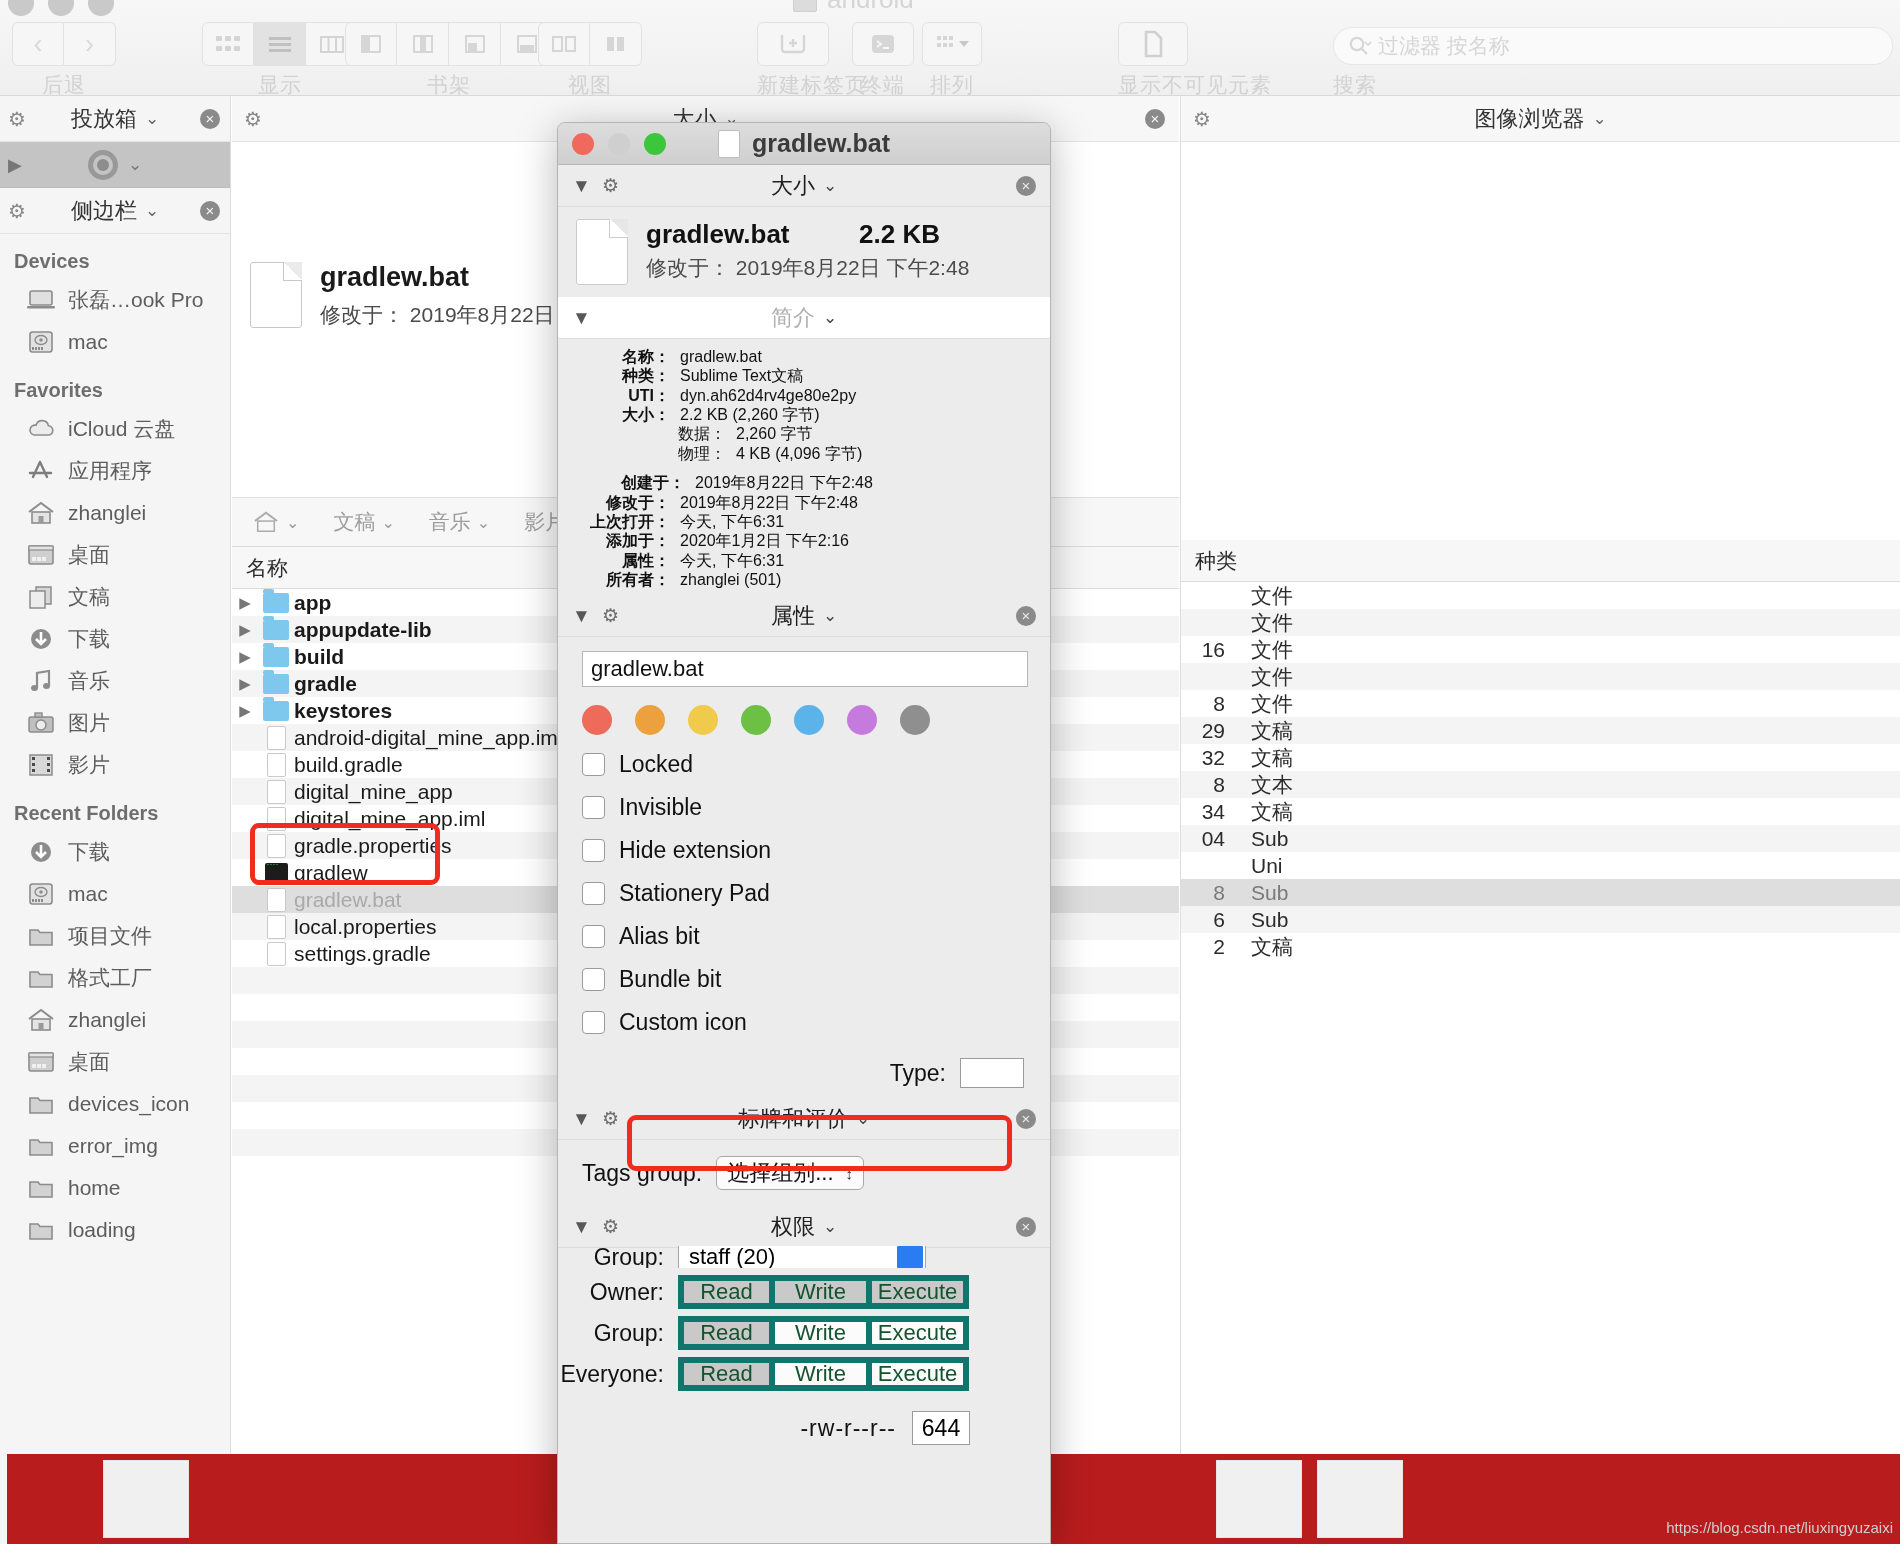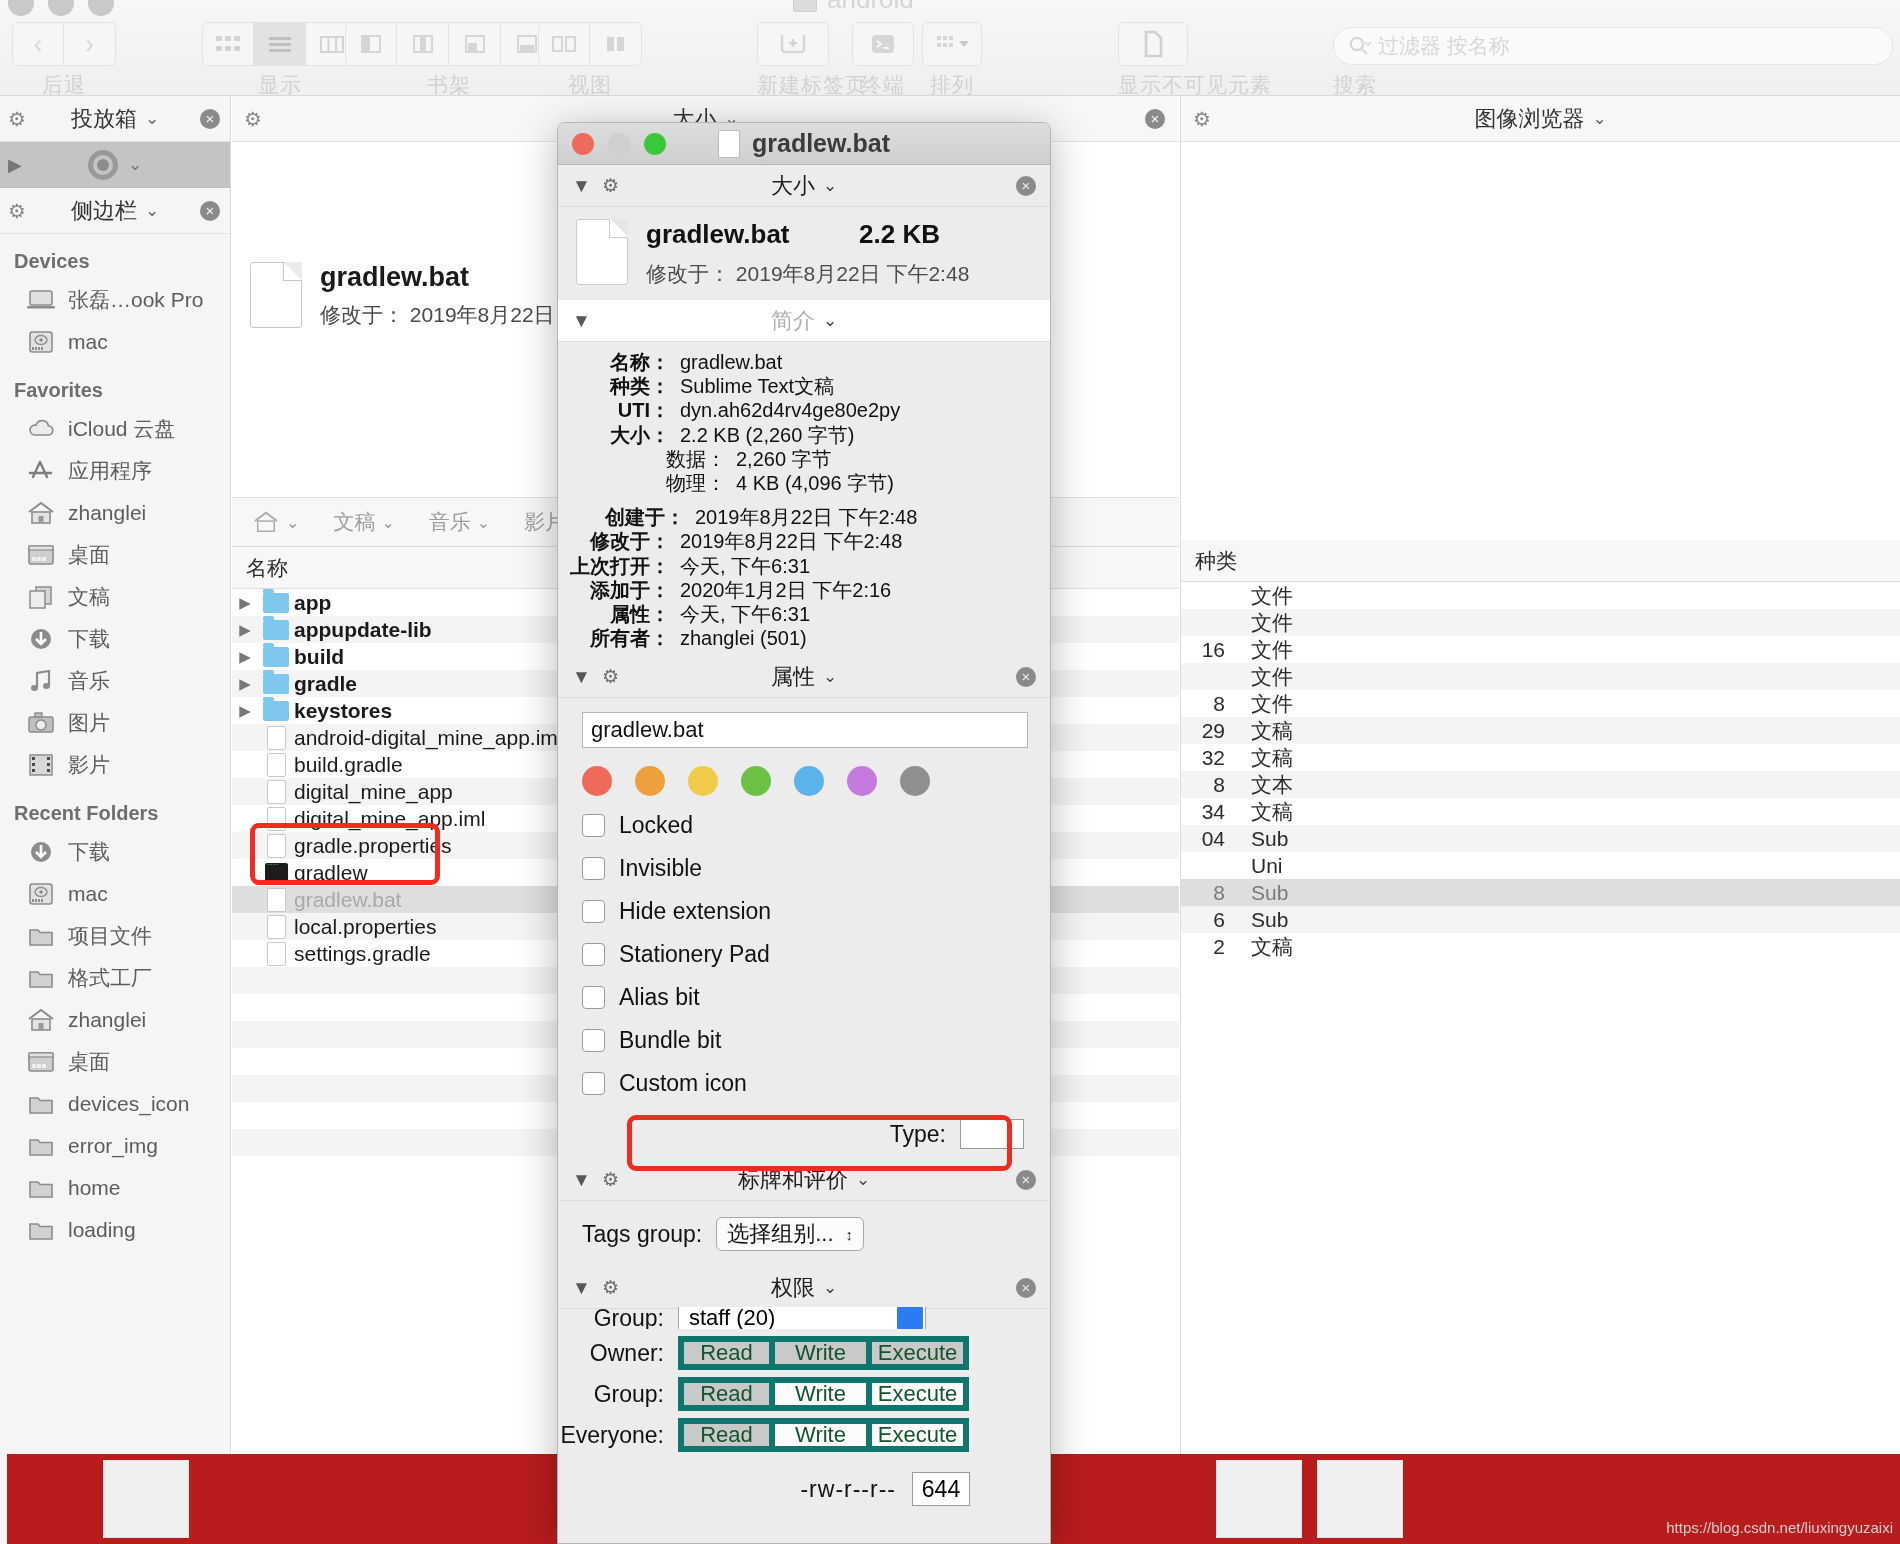--- a/index.html
+++ b/index.html
@@ -184,24 +184,24 @@
 
   .iw-summary { display:flex; padding:12px 0 12px 18px; gap:18px; background:#ececec; }
   .iw-summary .big-doc {
     width:52px; height:66px; background:#fff; border:1px solid #cccccc; border-radius:3px; position:relative; flex:none;
   }
   .iw-summary .big-doc::after {
     content:""; position:absolute; right:-1px; top:-1px; width:18px; height:18px;
     background:linear-gradient(225deg,#e6e6e6 50%, #fff 50%); border-left:1px solid #cccccc; border-bottom:1px solid #cccccc;
   }
   .iw-sum-name { font-size:26px; font-weight:bold; color:#111; }
-  .iw-sum-mod { font-size:21px; color:#4c4c4c; margin-top:10px; }
+  .iw-sum-mod { font-size:21px; color:#4c4c4c; margin-top:4px; }
   .iw-sum-size { position:absolute; right:110px; font-size:26px; font-weight:bold; color:#111; }
 
-  .kv { display:flex; font-size:20px; color:#111; line-height:1.21; }
+  .kv { display:flex; font-size:16px; color:#111; line-height:1.21; }
   .kv .k { width:122px; text-align:right; font-weight:bold; flex:none; padding-right:10px; }
   .kv .v { color:#111; }
   .kv.sub .k { width:178px; font-weight:normal; }
   .infolist { padding:8px 0 6px 0; background:#ececec; }
 
   .prop-body { background:#ececec; padding:14px 0 10px 24px; }
   .namefield {
     width:446px; height:36px; background:#fff; border:1px solid #b6b6b6;
     font-size:22px; color:#111; display:flex; align-items:center; padding-left:8px;
   }

